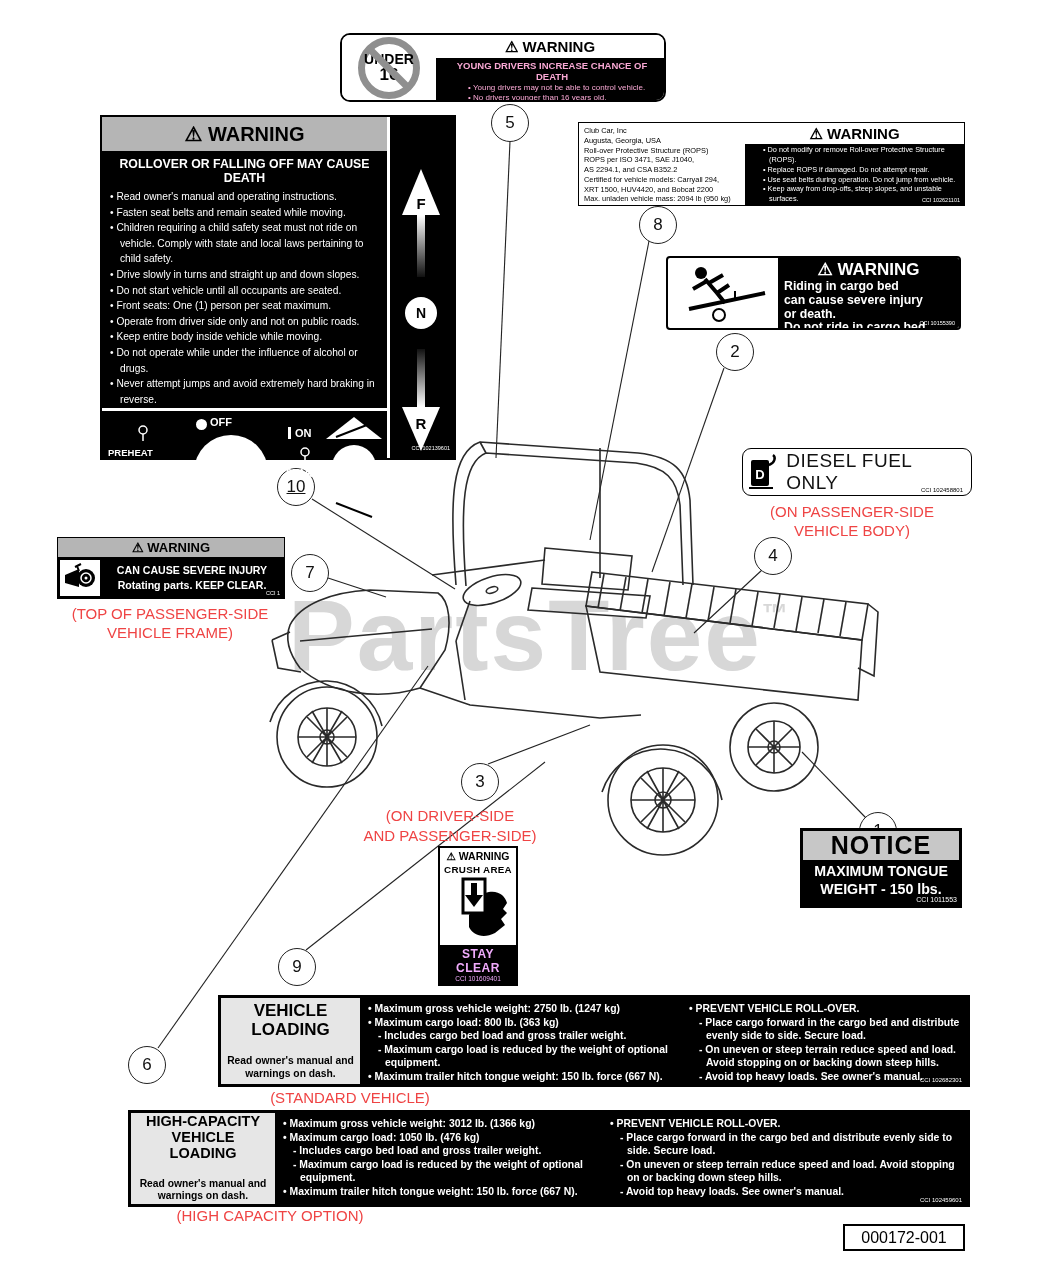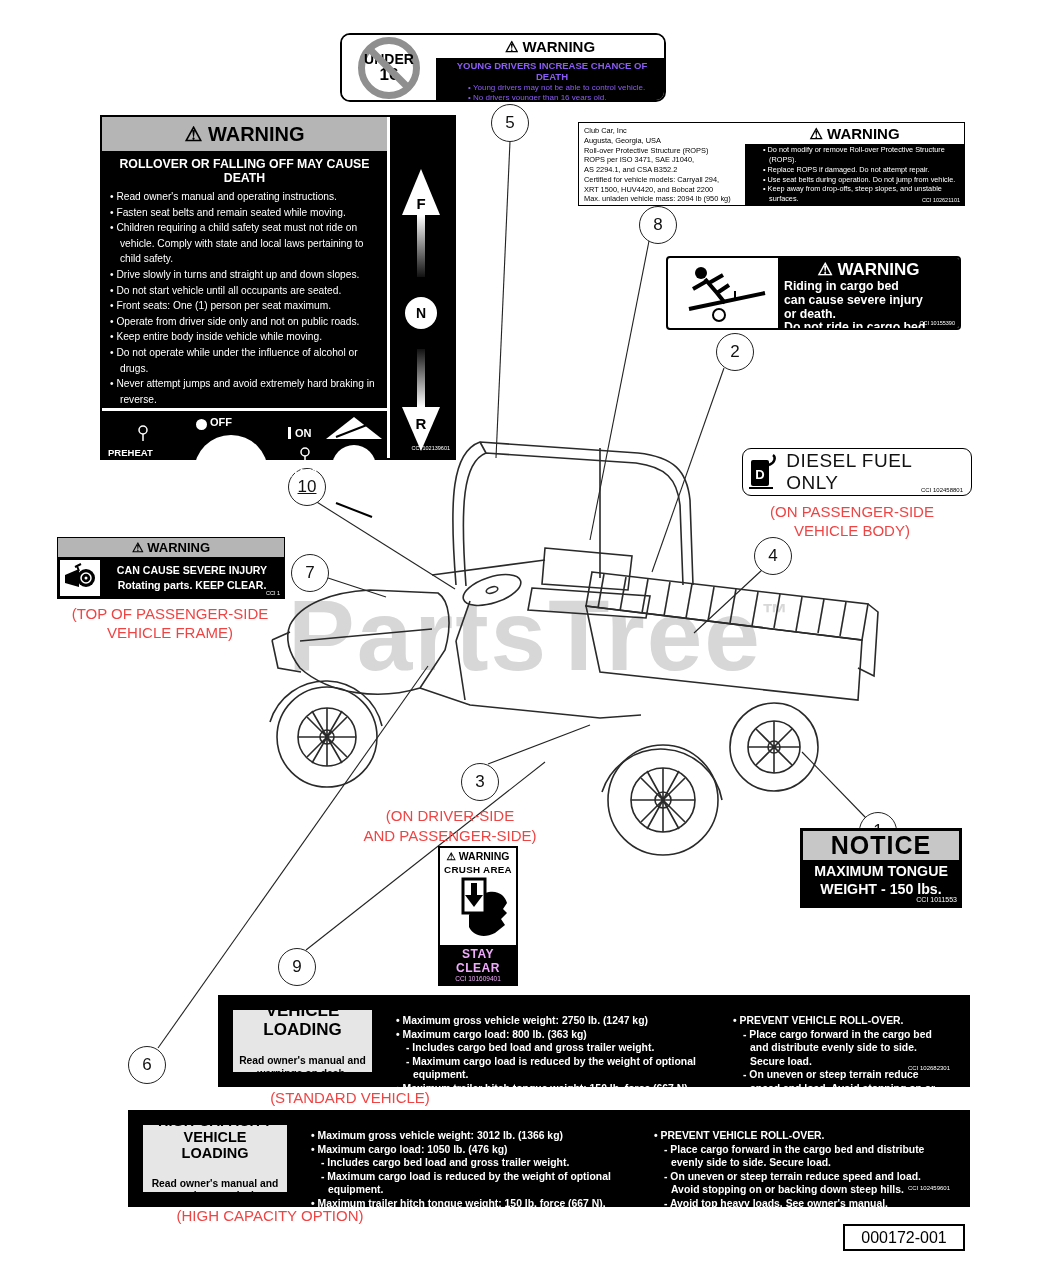--- a/index.html
+++ b/index.html
@@ -27,21 +27,21 @@
   .u16-badge{position:relative;width:62px;height:62px;border:7px solid #8f8f8f;border-radius:50%;
              display:flex;flex-direction:column;align-items:center;justify-content:center;
              font-weight:bold;box-sizing:border-box;}
   .u16-badge .t{font-size:14px;line-height:14px;}
   .u16-badge .n{font-size:17px;line-height:17px;}
   .u16-slash{position:absolute;left:-6px;top:21px;width:60px;height:7px;background:#8f8f8f;
              transform:rotate(45deg);}
   .u16-right{flex:1;display:flex;flex-direction:column;}
   .u16-head{height:23px;background:#fff;color:#000;font-weight:bold;font-size:15px;
             text-align:center;line-height:23px;}
-  .u16-body{flex:1;background:#000;color:#8b5cf6;padding:2px 6px 2px 10px;position:relative;}
+  .u16-body{flex:1;background:#000;color:#f9a8d4;padding:2px 6px 2px 10px;position:relative;}
   .u16-body .hd{font-size:9.5px;font-weight:bold;text-align:center;margin-bottom:1px;}
   .u16-body .bu{font-size:8px;line-height:1.28;padding-left:22px;}
   
   .ro{left:100px;top:115px;width:356px;height:345px;border:2px solid #000;background:#fff;
       display:flex;gap:3px;}
   .ro-main{width:286px;display:flex;flex-direction:column;background:#000;color:#fff;}
   .ro-head{height:34px;line-height:34px;font-size:20px;}
   .ro-heading{font-size:12.3px;font-weight:bold;text-align:center;padding:6px 2px 4px 2px;}
   .ro-bullets{padding:0 4px 0 8px;}
   .ro-bullets .bu{font-size:10.2px;line-height:1.53;padding-left:10px;text-indent:-10px;}
@@ -90,21 +90,21 @@
   .crush-foot .f2{font-size:6.5px;}
   
   .notice{left:800px;top:828px;width:162px;height:80px;background:#000;padding:3px;
           display:flex;flex-direction:column;}
   .notice-head{background:#c7c7c7;color:#000;font-size:25px;font-weight:bold;text-align:center;
                line-height:29px;height:29px;letter-spacing:1px;}
   .notice-body{flex:1;color:#fff;font-weight:bold;font-size:14.2px;text-align:center;
                line-height:1.25;padding-top:3px;position:relative;}
   .notice-body .codeb{position:absolute;right:2px;bottom:0;font-size:7px;font-weight:normal;}
   
-  .tbl{background:#000;padding:15px;display:flex;gap:19px;z-index:6;}
+  .tbl{background:#000;padding:3px;display:flex;gap:3px;z-index:6;}
   .tbl-left{background:#e6e6e6;color:#000;display:flex;flex-direction:column;align-items:center;
             justify-content:center;text-align:center;padding:2px 4px;}
   .tbl-left .t{font-weight:bold;line-height:1.1;}
   .tbl-left .nte{font-weight:bold;font-size:10.3px;line-height:1.2;margin-top:16px;}
   .tbl-mid,.tbl-right{background:#000;color:#fff;font-weight:bold;font-size:10.4px;
             padding:4px 5px;position:relative;}
   .tbl .bu{line-height:1.3;padding-left:9px;text-indent:-9px;}
   .tbl .da{line-height:1.3;padding-left:17px;text-indent:-7px;}
   .tbl .codeb{position:absolute;right:5px;bottom:1px;font-size:6px;font-weight:normal;color:#fff;}
   .std{left:218px;top:995px;width:752px;height:92px;}
@@ -201,21 +201,21 @@
 
   <div class="abs callout" style="left:491px;top:104px;">
       <span>5</span>
     </div>
   <div class="abs callout" style="left:639px;top:206px;">
       <span>8</span>
     </div>
   <div class="abs callout" style="left:716px;top:333px;">
       <span>2</span>
     </div>
-  <div class="abs callout" style="left:288px;top:468px;text-decoration:underline;">
+  <div class="abs callout" style="left:277px;top:468px;text-decoration:underline;">
       <span>10</span>
     </div>
   <div class="abs callout" style="left:291px;top:554px;">
       <span>7</span>
     </div>
   <div class="abs callout" style="left:754px;top:537px;">
       <span>4</span>
     </div>
   <div class="abs callout" style="left:461px;top:763px;">
       <span>3</span>

